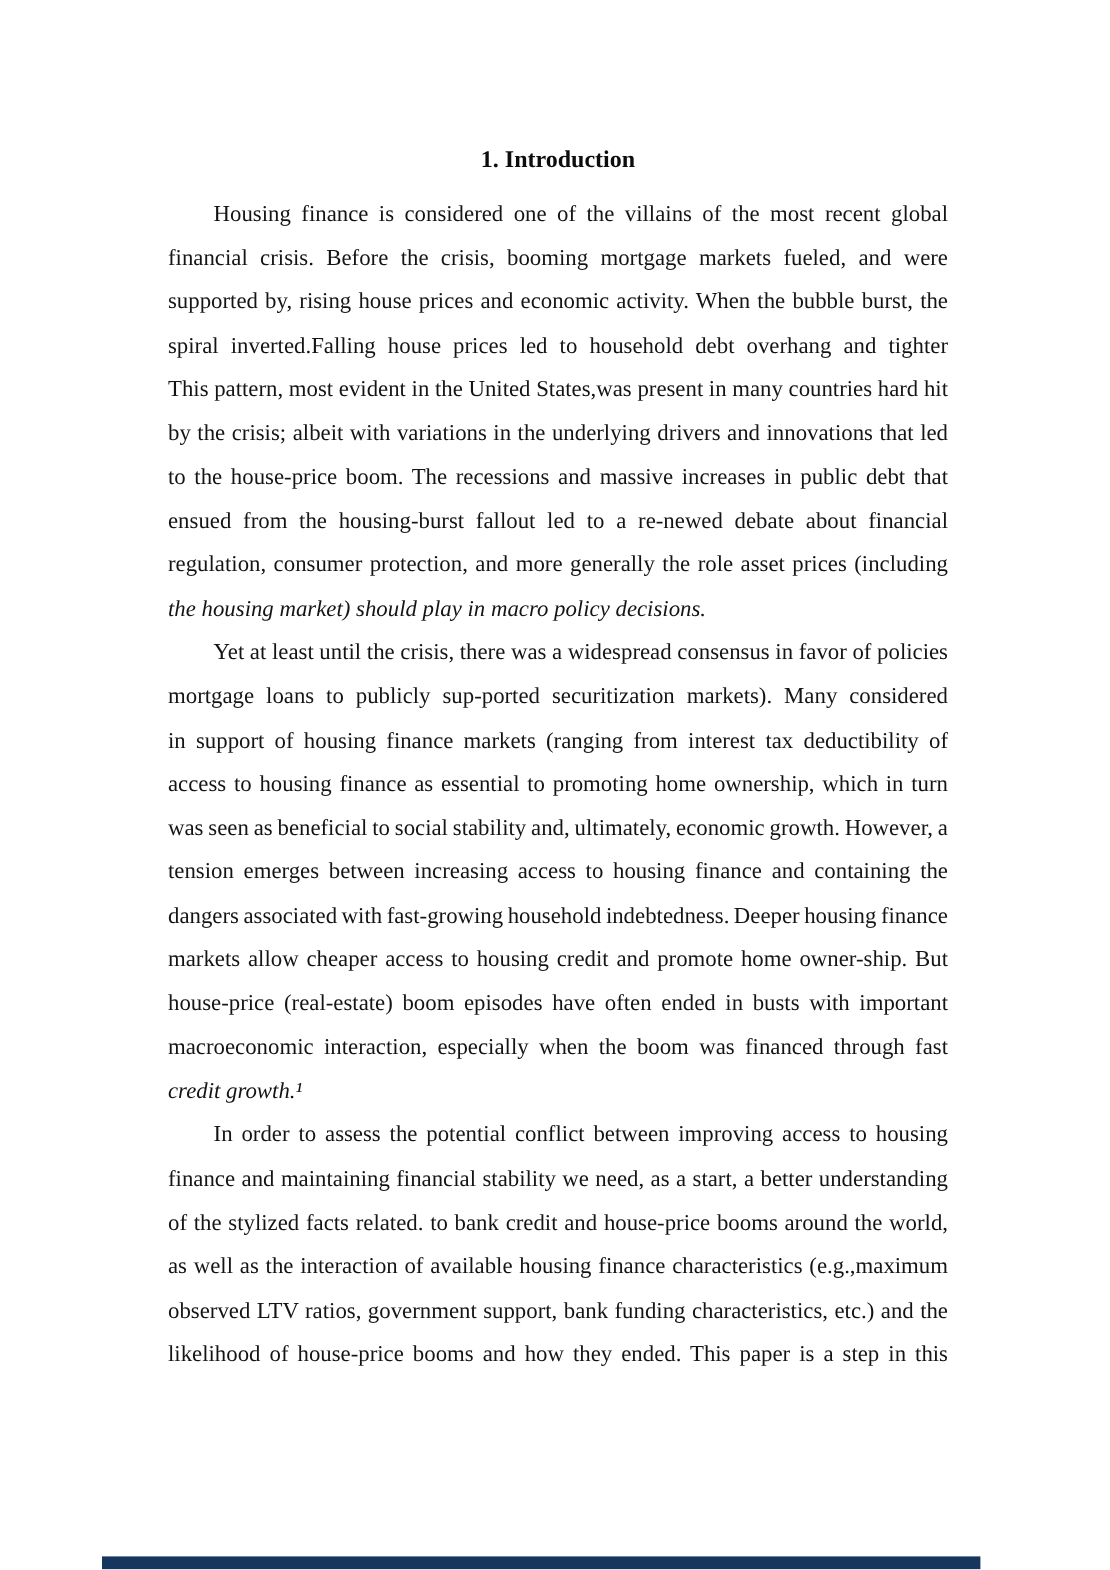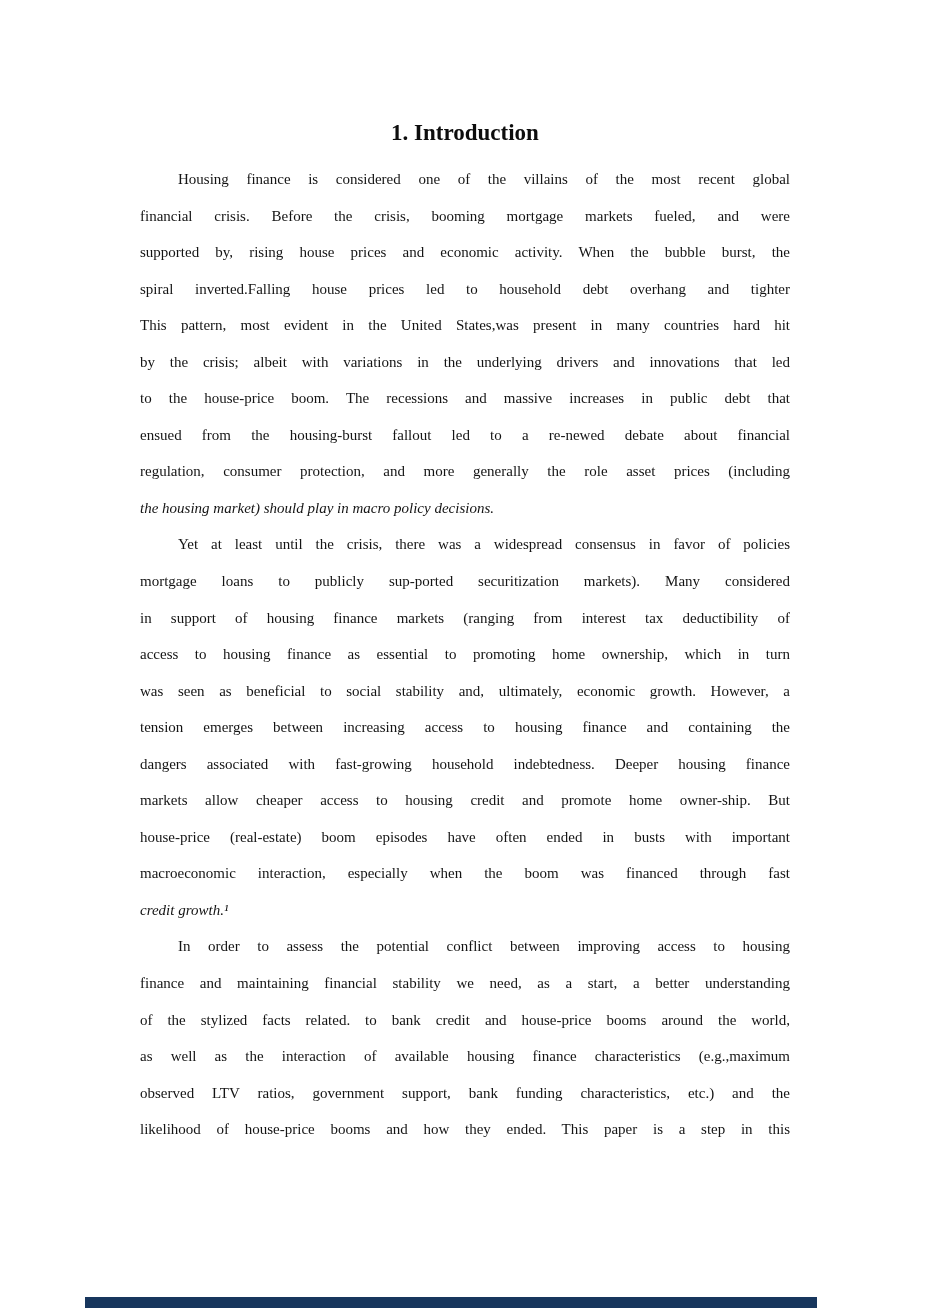--- a/index.html
+++ b/index.html
@@ -15,32 +15,32 @@
     font-family: "Liberation Serif", "DejaVu Serif", serif;
     overflow: hidden;
   }
   .content {
     position: absolute;
     left: 140px;
     top: 118px;
     width: 650px;
   }
   .title {
-    font-size: 23px;
+    font-size: 20px;
     font-weight: bold;
     color: #0d0d0d;
     text-align: center;
     line-height: 30px;
     margin: 0 0 13px 0;
   }
   .para {
     margin: 0;
   }
   .line {
-    font-size: 15px;
+    font-size: 19px;
     color: #141414;
     line-height: 36.55px;
     height: 36.55px;
     overflow: hidden;
     text-align: justify;
     text-align-last: justify;
     word-spacing: -2.5px;
   }
   .line.first {
     padding-left: 38px;

